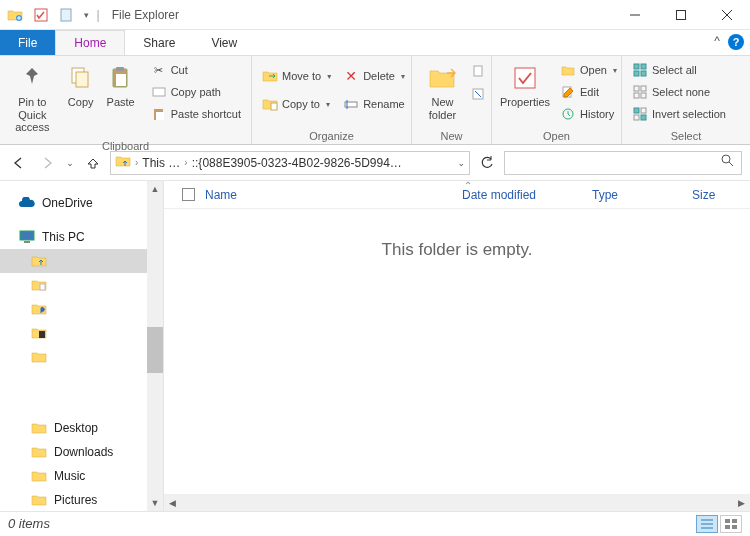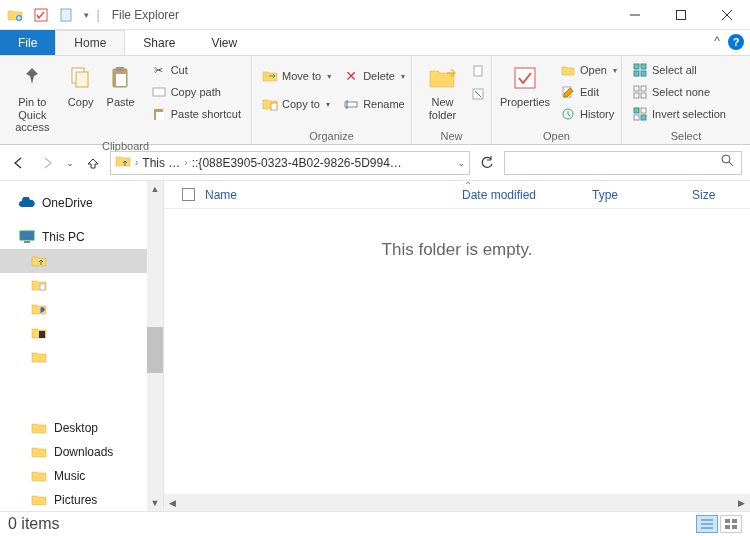--- a/index.html
+++ b/index.html
@@ -10,21 +10,21 @@
 .titlebar .qat { display: flex; align-items: center; gap: 8px; padding: 0 6px; }
 .titlebar .qat-icon { width: 18px; height: 18px; display: flex; align-items: center; justify-content: center; }
 .titlebar .title { color: #555; margin-left: 4px; }
 .titlebar .winctrl { margin-left: auto; display: flex; }
 .titlebar .winctrl > div { width: 46px; height: 30px; display: flex; align-items: center; justify-content: center; color: #333; }
 
 
 .tabs { height: 25px; display: flex; align-items: stretch; background: #fff; position: relative; }
 .tab { padding: 0 18px; display: flex; align-items: center; color: #333; border-right: 0; }
 .tab.file { background: #1979ca; color: #fff; }
-.tab.active { background: #f6f6f6; border: 1px solid #ddd; border-bottom: none; color: #404040; }
+.tab.active { background: #f6f6f6; border: 1px solid #ddd; border-bottom: none; color: #a21caf; }
 .tabs .helpcircle { position: absolute; right: 6px; top: 4px; width: 16px; height: 16px; border-radius: 50%; background: #0078d7; color: #fff; display: flex; align-items: center; justify-content: center; font-size: 11px; font-weight: bold; }
 .tabs .collapse { position: absolute; right: 30px; top: 4px; color: #555; }
 
 
 .ribbon { height: 90px; background: #f6f6f6; border-top: 1px solid #ddd; border-bottom: 1px solid #ccc; display: flex; }
 .group { border-right: 1px solid #ddd; display: flex; flex-direction: column; }
 .group-body { flex: 1; display: flex; align-items: flex-start; padding: 4px 6px; gap: 4px; }
 .group-label { text-align: center; color: #666; font-size: 11px; padding-bottom: 2px; }
 .bigbtn { display: flex; flex-direction: column; align-items: center; justify-content: flex-start; width: 54px; padding: 2px; color: #444; gap: 2px; }
 .bigbtn.wide { width: 64px; }
@@ -61,21 +61,21 @@
 .colhdr .col.c1 { width: 280px; display: flex; align-items: center; gap: 10px; }
 .colhdr .col.c2 { width: 130px; }
 .colhdr .col.c3 { width: 100px; }
 .sortarr { position: absolute; left: 300px; top: -1px; color: #888; font-size: 10px; }
 .empty { text-align: center; color: #666; margin-top: 31px; font-size: 17px; }
 .hscroll { position: absolute; left: 0; right: 0; bottom: 0; height: 17px; background: #f0f0f0; display: flex; align-items: center; }
 .hscroll .arr { width: 17px; display: flex; align-items: center; justify-content: center; color: #666; font-size: 9px; }
 .hscroll .track { flex: 1; }
 
 
-.status { height: 24px; border-top: 1px solid #e5e5e5; display: flex; align-items: center; padding: 0 8px; color: #444; font-size: 16px; }
+.status { height: 24px; border-top: 1px solid #e5e5e5; display: flex; align-items: center; padding: 0 8px; color: #444; font-size: 13px; font-style: italic; }
 .status .views { margin-left: auto; display: flex; gap: 2px; }
 .status .vbtn { width: 22px; height: 18px; border: 1px solid #ccc; display: flex; align-items: center; justify-content: center; }
 .status .vbtn.active { background: #cde6f7; border-color: #6ba7d6; }
 
 .checkbox-outline { width: 13px; height: 13px; border: 1px solid #888; background: #fff; display: inline-block; }
 .folder-svg { fill: #ffd76b; stroke: #d9a93a; stroke-width: 0.5; }
 </style>
 </head>
 <body>
 

